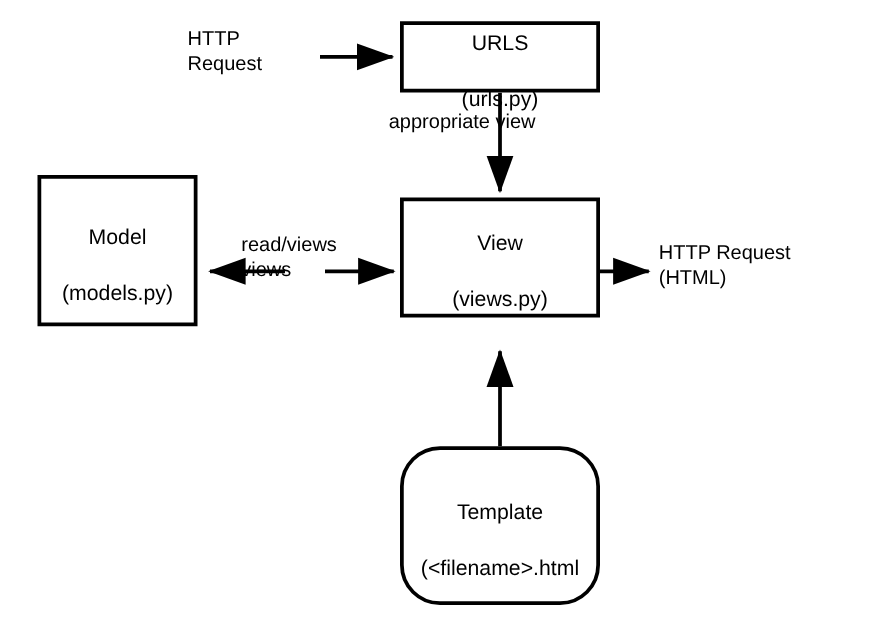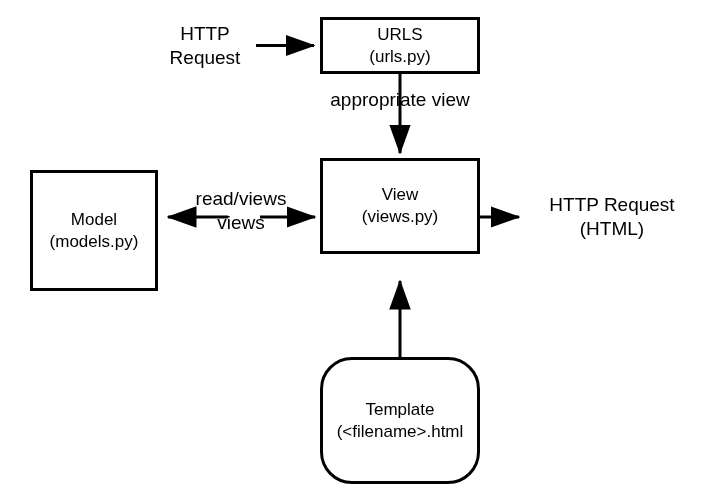--- a/index.html
+++ b/index.html
@@ -30,48 +30,48 @@
     align-items: center;
     justify-content: center;
     text-align: center;
     line-height: 1.28;
     font-size: 17px;
     color: #000000;
     z-index: 2;
   }
   .node-line {
     white-space: nowrap;
+    margin-top: 23px;
   }
   .node-line.overflowing {
     position: relative;
     z-index: 3;
   }
   .edge-label {
     position: absolute;
-    text-align: center;
-    font-size: 19px;
+    font-size: 16px;
     line-height: 1.28;
     color: #000000;
     white-space: nowrap;
     z-index: 2;
   }
   .svg-layer {
     position: absolute;
     left: 0;
     top: 0;
     width: 713px;
     height: 503px;
     z-index: 1;
     overflow: visible;
   }
 
   
   #node-urls      { left: 320px; top: 17px;  width: 160px; height: 57px; }
   #node-view      { left: 320px; top: 158px; width: 160px; height: 96px; }
-  #node-model     { left: 30px;  top: 170px; width: 128px; height: 121px; }
+  #node-model     { left: 30px;  top: 140px; width: 128px; height: 121px; }
   #node-template  { left: 320px; top: 357px; width: 160px; height: 127px; border-radius: 32px; }
 
   
   #label-http-request  { left: 150px; top: 22px;  width: 110px; }
   #label-forward       { left: 311px; top: 88px;  width: 178px; }
   #label-read-write    { left: 193px; top: 187px; width: 96px; }
   #label-http-response { left: 527px; top: 193px; width: 170px; }
 </style>
 </head>
 <body>

